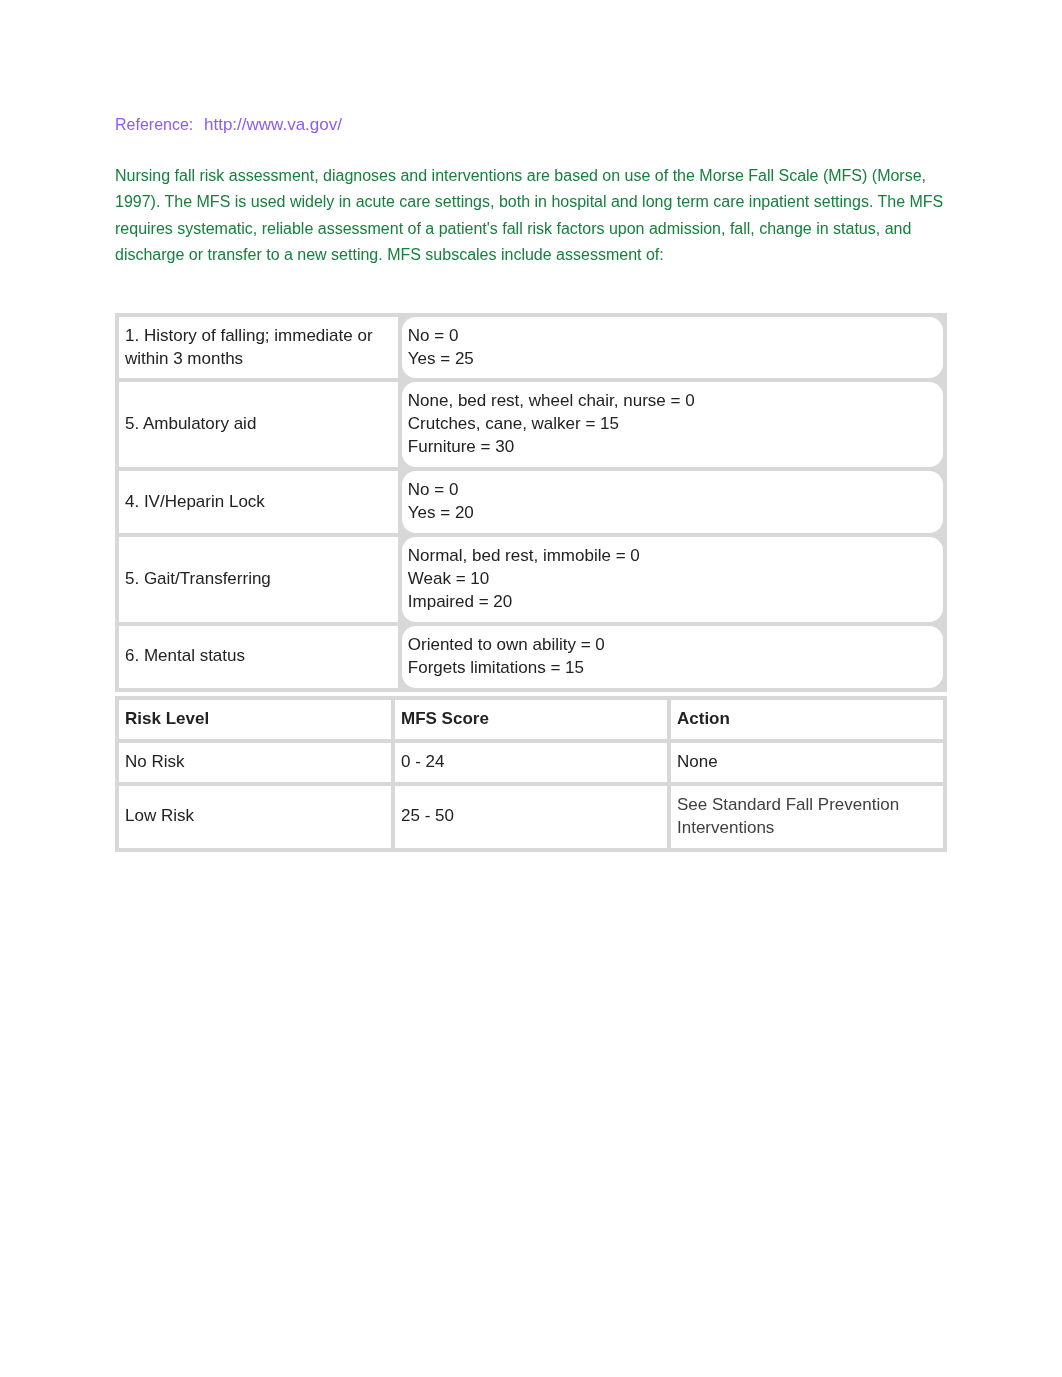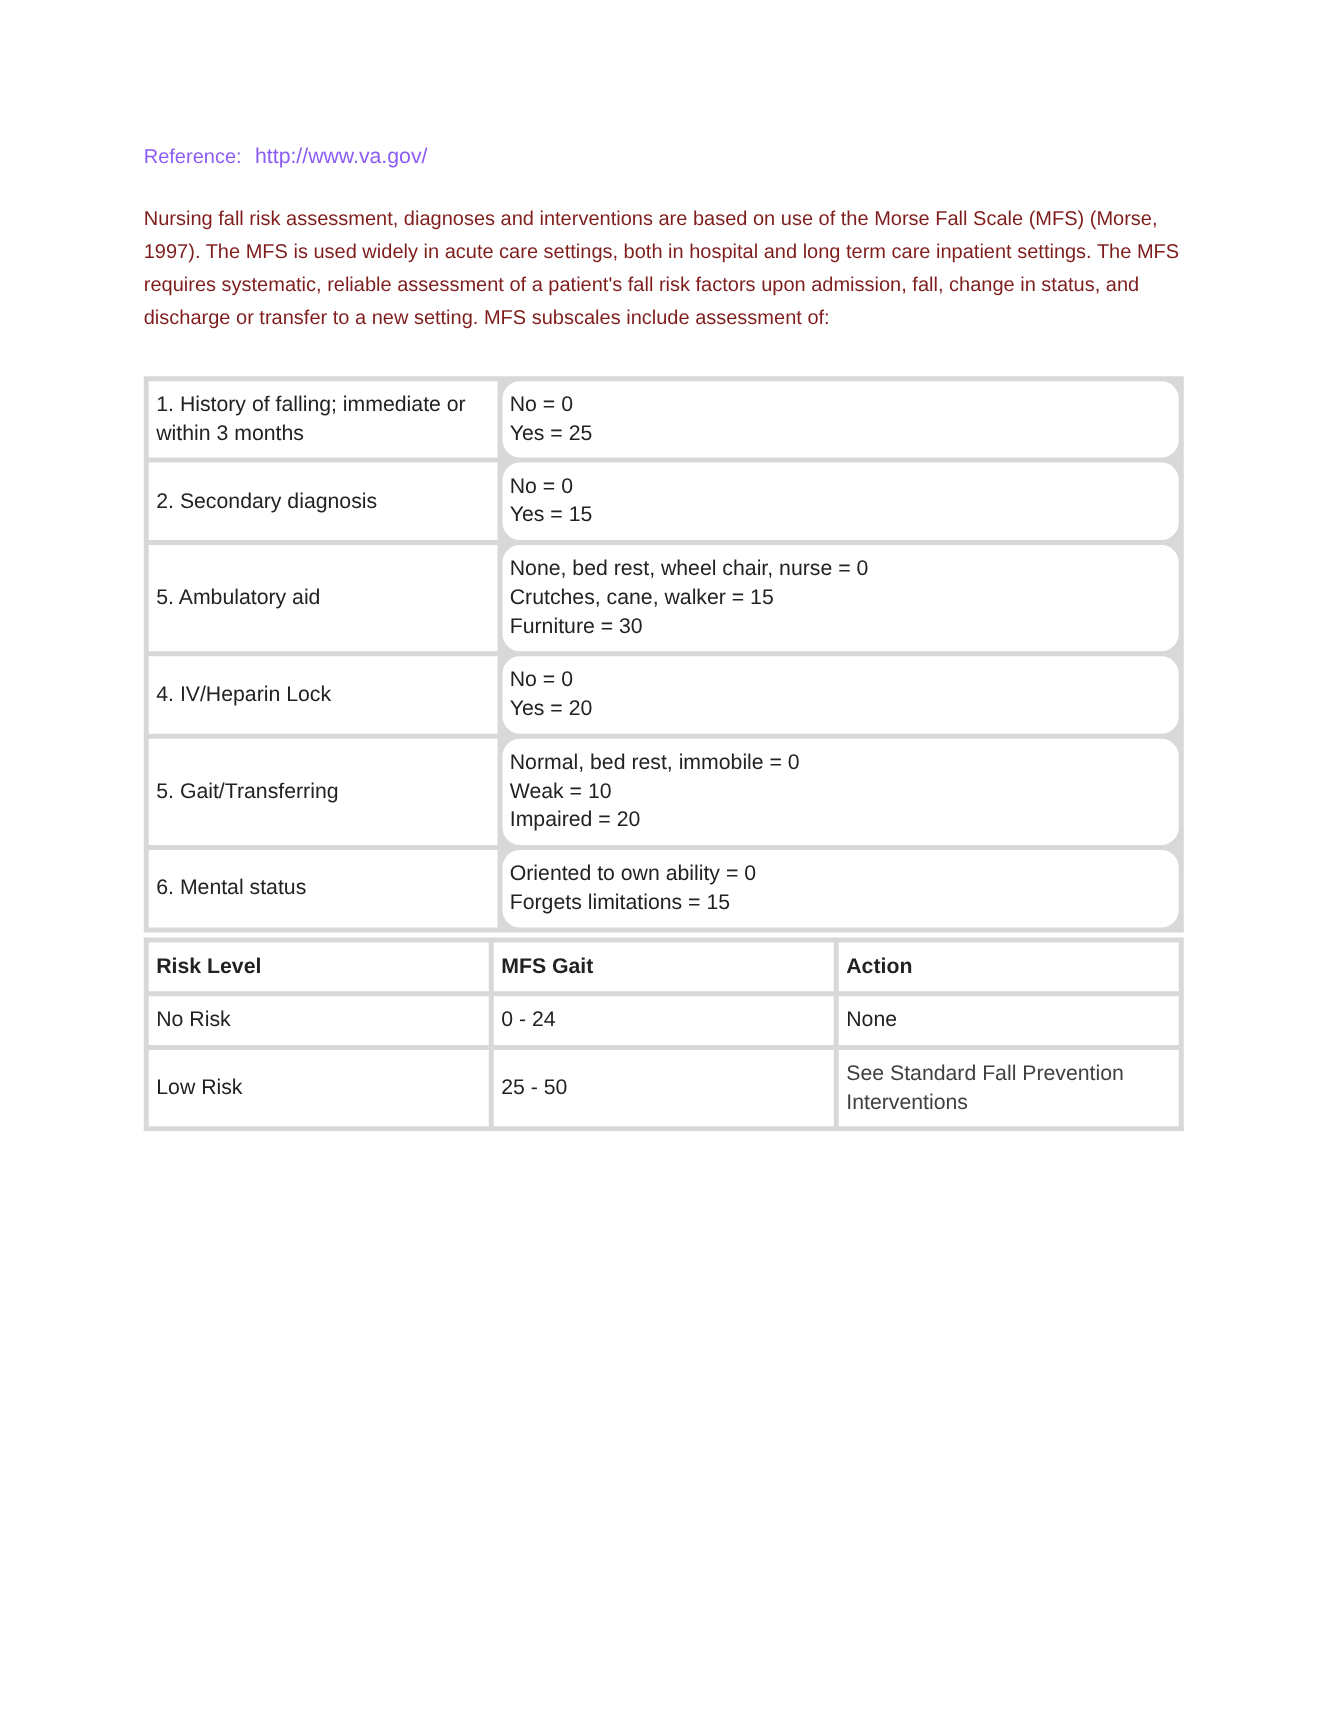--- a/index.html
+++ b/index.html
@@ -25,22 +25,22 @@
   }
   .reference-url {
     font-family: Arial, Helvetica, sans-serif;
     font-size: 17px;
     margin-left: 6px;
   }
   .intro-paragraph {
     font-family: Verdana, Geneva, sans-serif;
     font-size: 16px;
     line-height: 1.65;
-    color: #7f1d1d;
-    margin-bottom: 32px;
+    color: #15803d;
+    margin-bottom: 44px;
   }
   table {
     border-collapse: separate;
     border-spacing: 4px;
     width: 100%;
     background: #d8d8d8;
     font-family: Arial, Helvetica, sans-serif;
     font-size: 17px;
     color: #222;
   }
@@ -86,25 +86,20 @@
 <p class="intro-paragraph">Nursing fall risk assessment, diagnoses and interventions are based on use of the Morse Fall Scale (MFS) (Morse, 1997). The MFS is used widely in acute care settings, both in hospital and long term care inpatient settings. The MFS requires systematic, reliable assessment of a patient's fall risk factors upon admission, fall, change in status, and discharge or transfer to a new setting. MFS subscales include assessment of:</p>
 
 <table class="assessment-table">
   <tbody>
     <tr>
       <td class="label-col">1. History of falling; immediate or within 3 months</td>
       <td class="multiline">No = 0
 Yes = 25</td>
     </tr>
     <tr>
-      <td class="label-col">2. Secondary diagnosis</td>
-      <td class="multiline">No = 0
-Yes = 15</td>
-    </tr>
-    <tr>
       <td class="label-col">5. Ambulatory aid</td>
       <td class="multiline">None, bed rest, wheel chair, nurse = 0
 Crutches, cane, walker = 15
 Furniture = 30</td>
     </tr>
     <tr>
       <td class="label-col">4. IV/Heparin Lock</td>
       <td class="multiline">No = 0
 Yes = 20</td>
     </tr>
@@ -119,21 +114,21 @@
       <td class="multiline">Oriented to own ability = 0
 Forgets limitations = 15</td>
     </tr>
   </tbody>
 </table>
 
 <table class="risk-table">
   <tbody>
     <tr class="risk-header">
       <td>Risk Level</td>
-      <td>MFS Gait</td>
+      <td>MFS Score</td>
       <td>Action</td>
     </tr>
     <tr>
       <td>No Risk</td>
       <td>0 - 24</td>
       <td class="action-cell">
         <span>None</span>
       </td>
     </tr>
     <tr>

